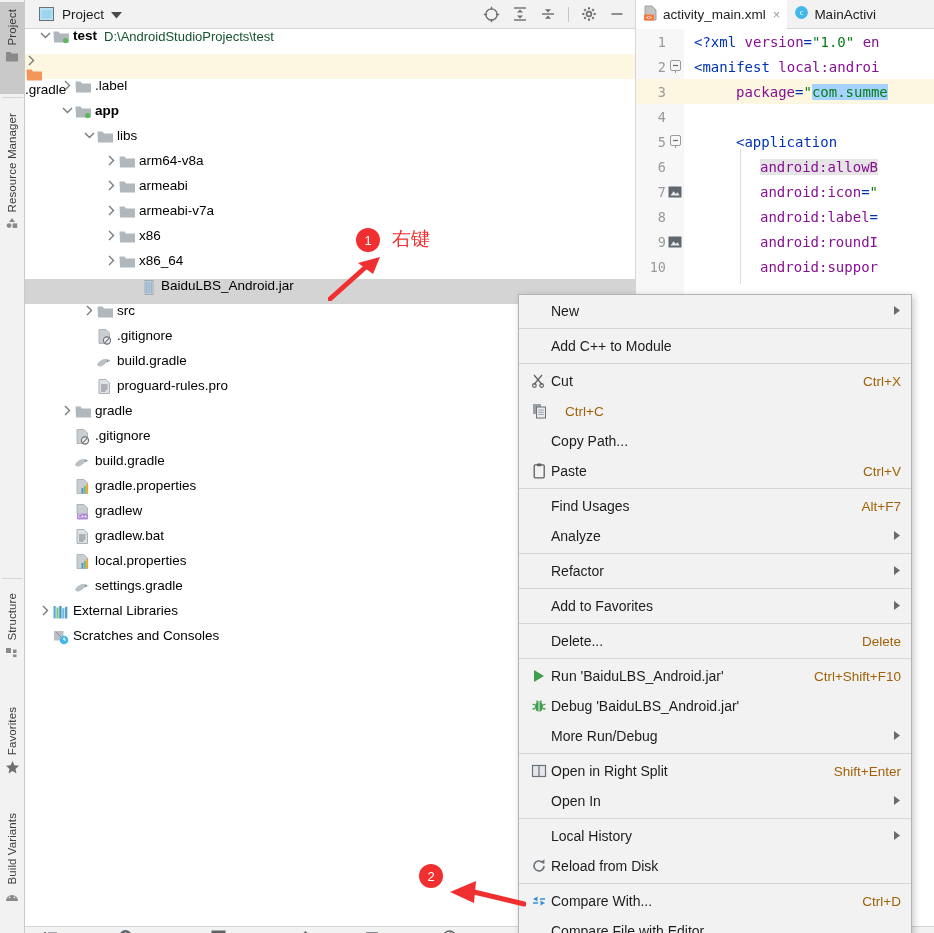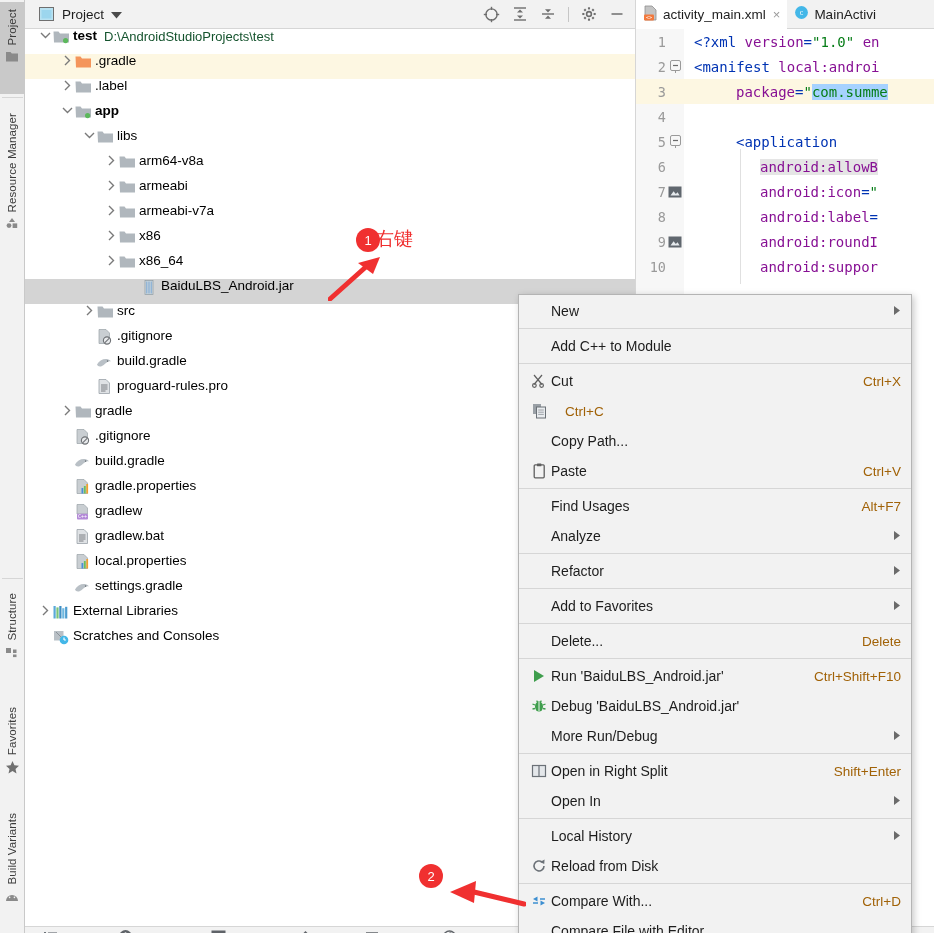--- a/index.html
+++ b/index.html
@@ -63,21 +63,21 @@
   }
   .row {
     position: relative; height: 25px; display: flex; 
     white-space: nowrap; font-size: 13.5px; color: #000;
   }
   .row .arrow { width: 13px; height: 13px; display:flex; align-items:center; justify-content:center; flex:0 0 auto; }
   .row .ficon { width: 17px; height: 16px; display:flex; align-items:center; justify-content:center; flex:0 0 auto; margin-right: 4px; }
   .row .lbl { line-height: 1; }
   .row .sub { color: #14532d; margin-left: 7px; font-size: 13px; }
   .row.bold .lbl { font-weight: bold; }
-  .row.hl-yellow { background: #fdf7e2; }
+  .row.hl-yellow { background: #fdf7e2; flex-direction: column; }
   .row.selected { background: #d4d4d4; }
 
   
   .editor {
     position:absolute; left: 635px; top: 0; width: 299px; height: 910px;
     background: #ffffff; border-left: 1px solid #d6d6d6;
   }
   .tabbar {
     position:absolute; left:0; top:0; width:299px; height:29px;
     background:#f2f2f2; border-bottom:1px solid #d6d6d6;
@@ -971,21 +971,21 @@
             <circle cx="7.5" cy="7" r="6" fill="none" stroke="#5f6368" stroke-width="1.4"></circle>
             <path d="M7.5 7 L7.5 2.2 A4.8 4.8 0 0 1 11.6 4.6z" fill="#5f6368"></path>
           </svg></span>
         <span>P</span>
       </div>
     </div>
 
   <div class="ann" style="left:356px; top:228px;">
     <div class="badge">1</div>
   </div>
-  <div class="ann" style="left:375px; top:226px;">
+  <div class="ann" style="left:392px; top:226px;">
     <div class="ann-text">右键</div>
   </div>
   <svg class="ann" style="left:328px; top:255px;" width="54" height="46" viewBox="0 0 54 46">
     <path d="M2 44 L40 10" stroke="#f03030" stroke-width="5" stroke-linecap="round"></path>
     <polygon points="52,2 30,8 45,19" fill="#f03030"></polygon>
   </svg>
 
   <div class="ann" style="left:419px; top:864px;">
     <div class="badge">2</div>
   </div>

